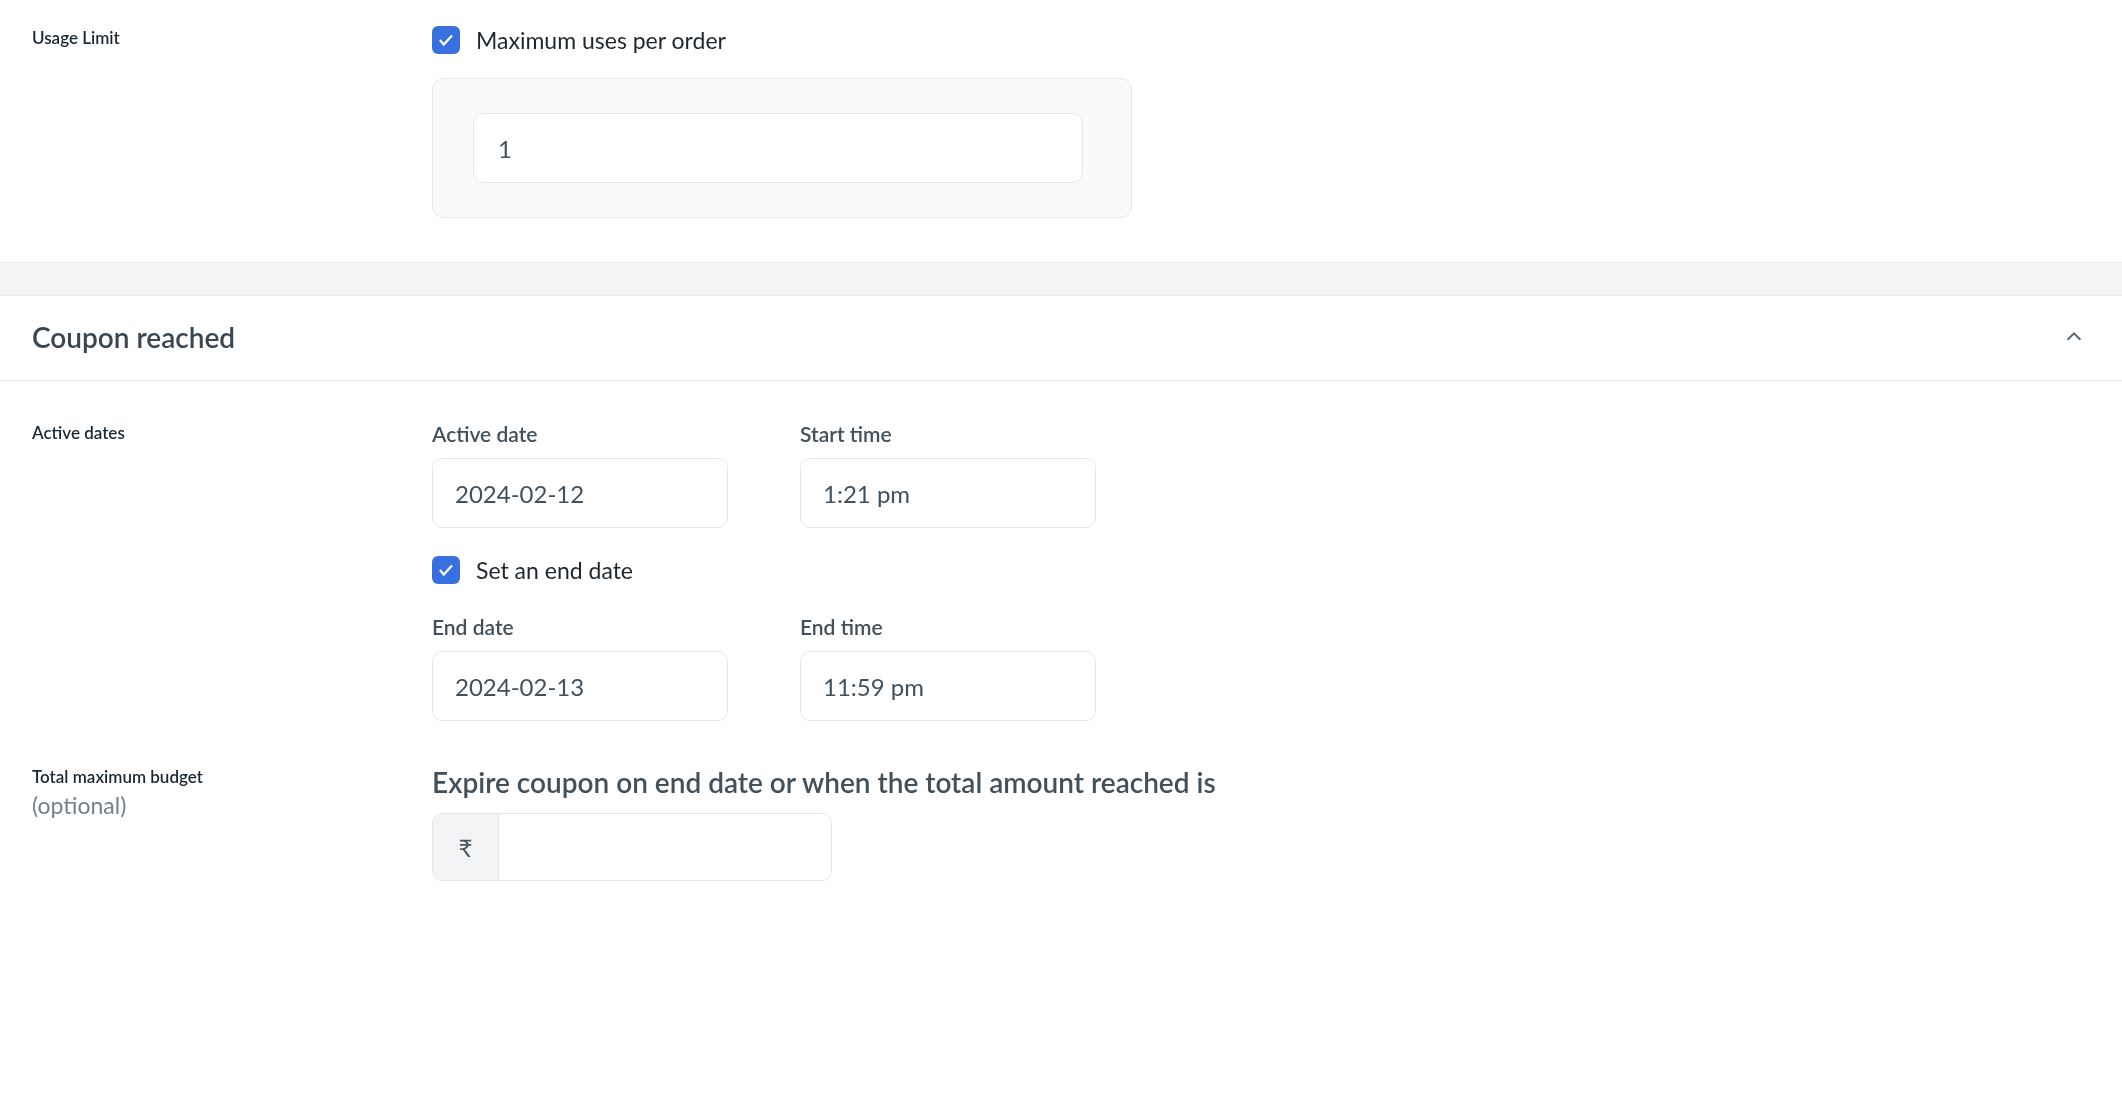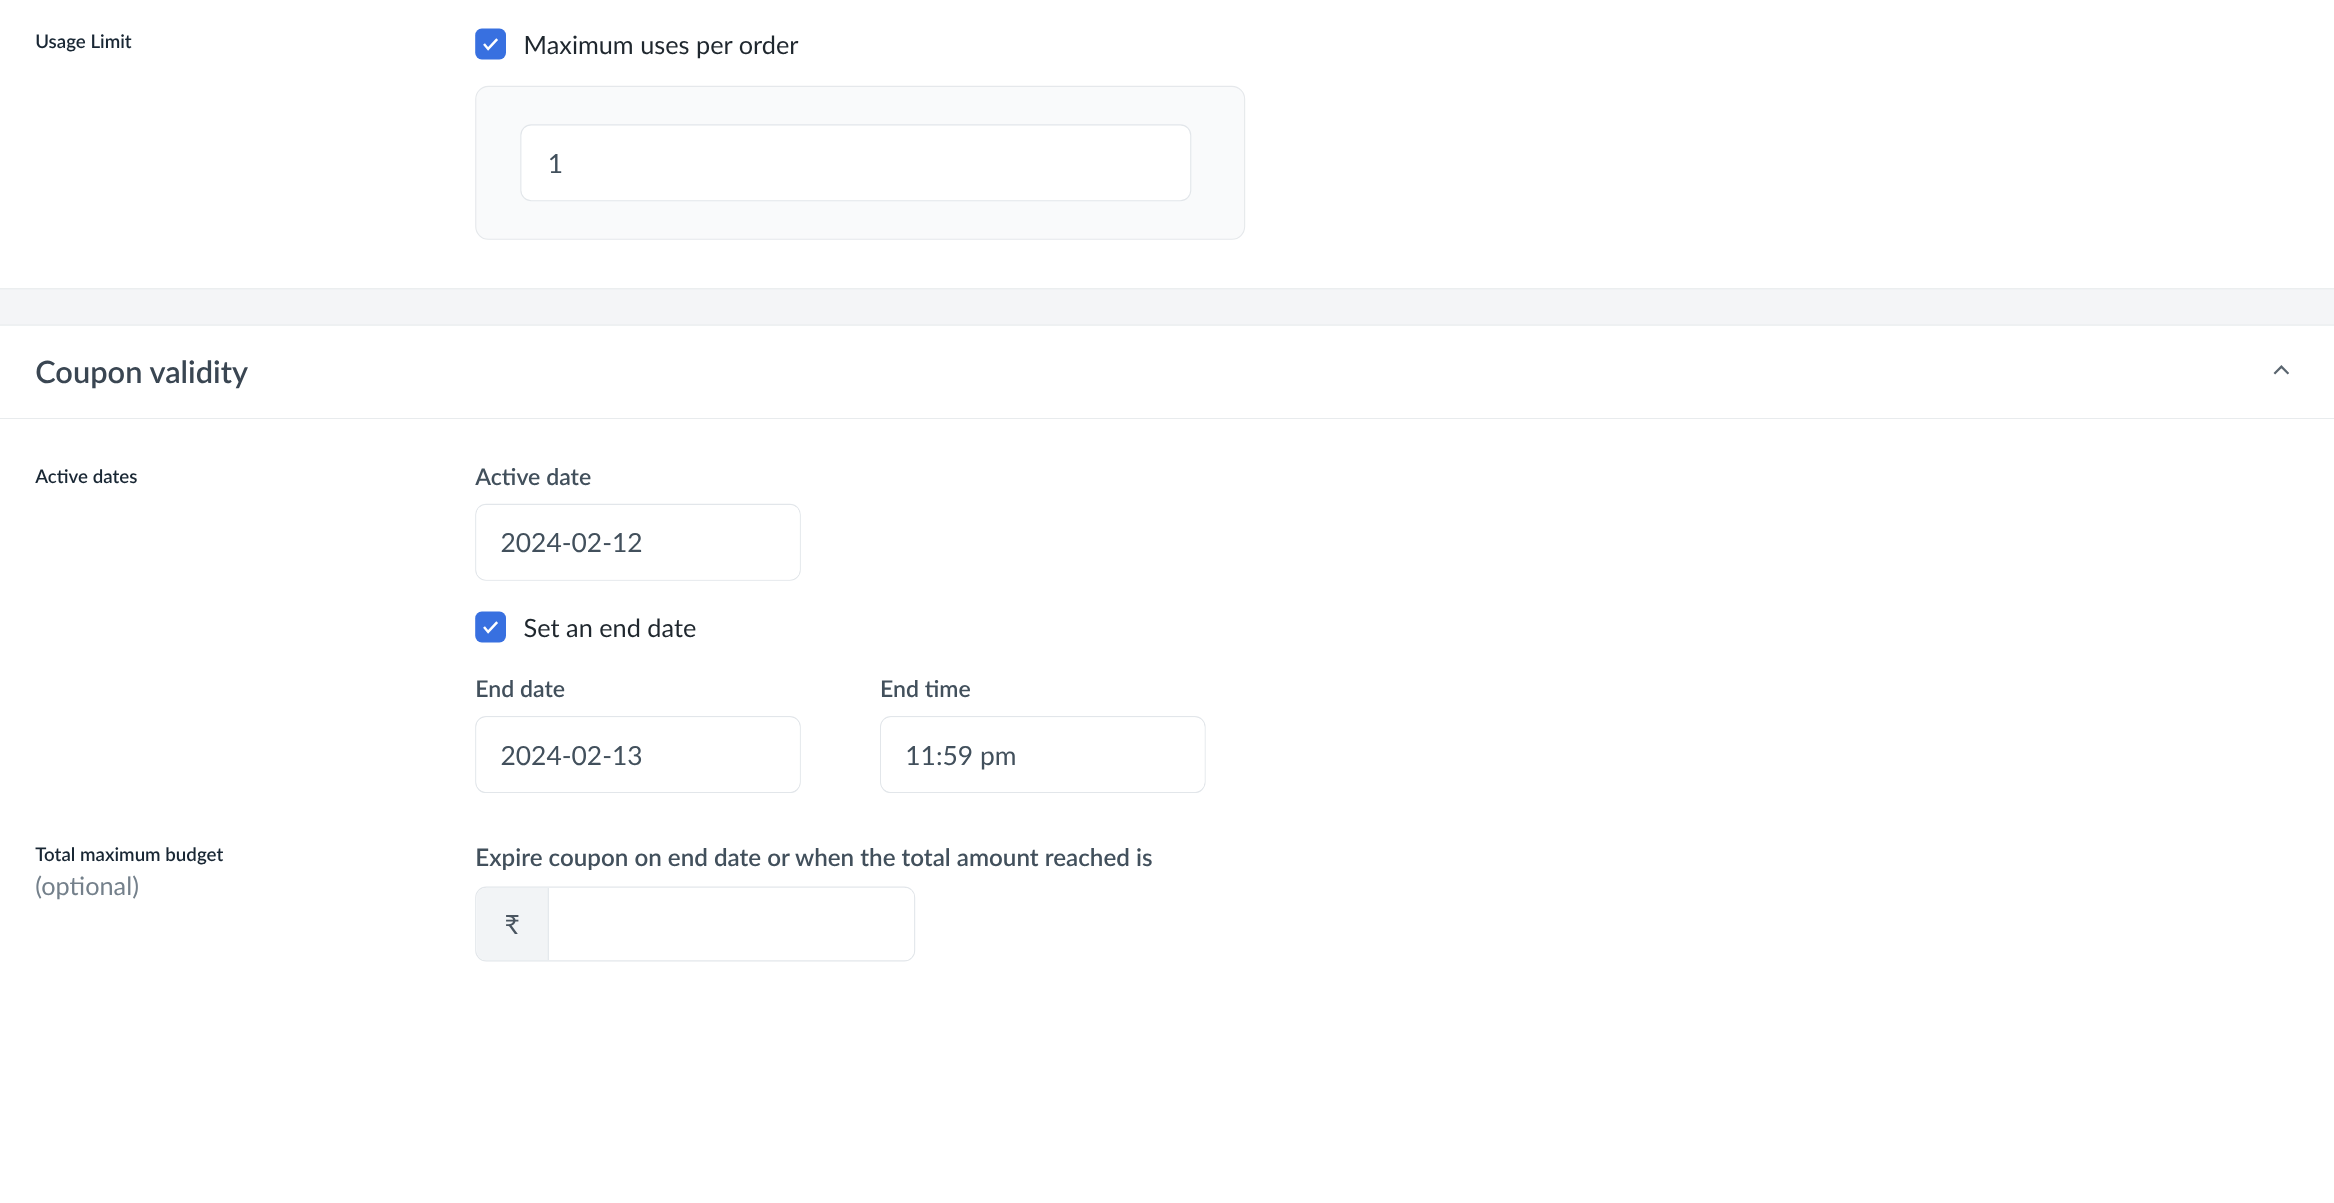--- a/index.html
+++ b/index.html
@@ -120,21 +120,21 @@
     fill: none;
   }
 
   .sub-label {
     font-size: 21px;
     font-weight: 600;
     color: #42505C;
     margin-bottom: 12px;
   }
   .sub-description {
-    font-size: 22px;
+    font-size: 28px;
     font-weight: 600;
     color: #42505C;
     margin-bottom: 14px;
   }
 
   .date-row {
     display: flex;
     gap: 72px;
     margin-bottom: 28px;
   }
@@ -207,40 +207,47 @@
       <div class="input-box-wrap">
         <input class="text-input" type="text" value="1" style="">
       </div>
     </div>
   </div>
 </div>
 
 <div class="divider-gap"></div>
 
 <div class="accordion-header">
-  <div class="accordion-title">Coupon validity</div>
+  <div class="accordion-title">Coupon reached</div>
   <div class="chevron">
     <svg viewBox="0 0 24 24">
         <polyline points="5 15 12 8 19 15"></polyline>
       </svg>
   </div>
 </div>
 
 <div class="section" style="padding-top:40px;">
   <div class="row">
     <div class="label-col">
       <div class="field-label">Active dates</div>
     </div>
     <div class="content-col">
 
       <div class="date-row">
         <div class="date-group">
           <div class="sub-label">Active date</div>
           <div class="input-with-icon">
             <input type="text" value="2024-02-12" style="">
+
+          </div>
+        </div>
+        <div class="date-group">
+          <div class="sub-label">Start time</div>
+          <div class="input-with-icon">
+            <input type="text" value="1:21 pm" style="">
 
           </div>
         </div>
       </div>
 
       <div class="checkbox-row" style="margin-bottom:30px;">
         <div class="checkbox">
           <svg viewBox="0 0 24 24">
               <polyline points="4 12 9 18 20 6"></polyline>
             </svg>

